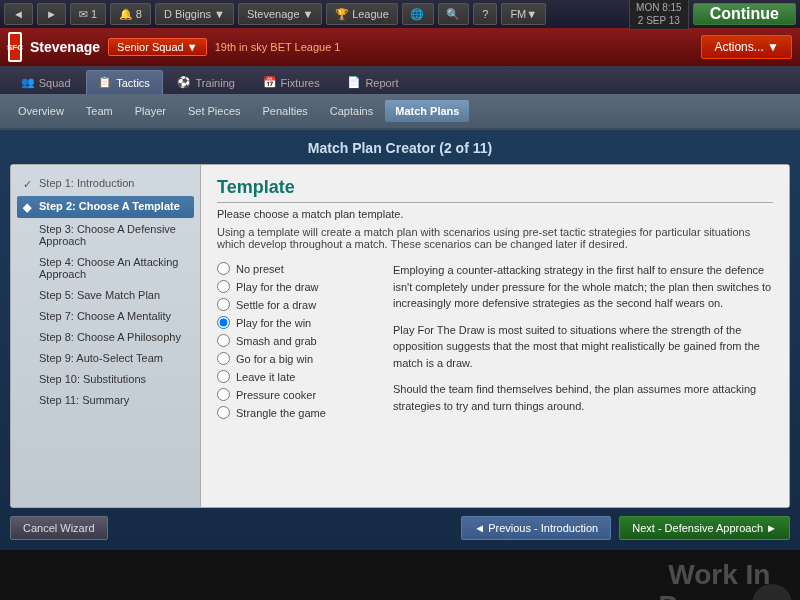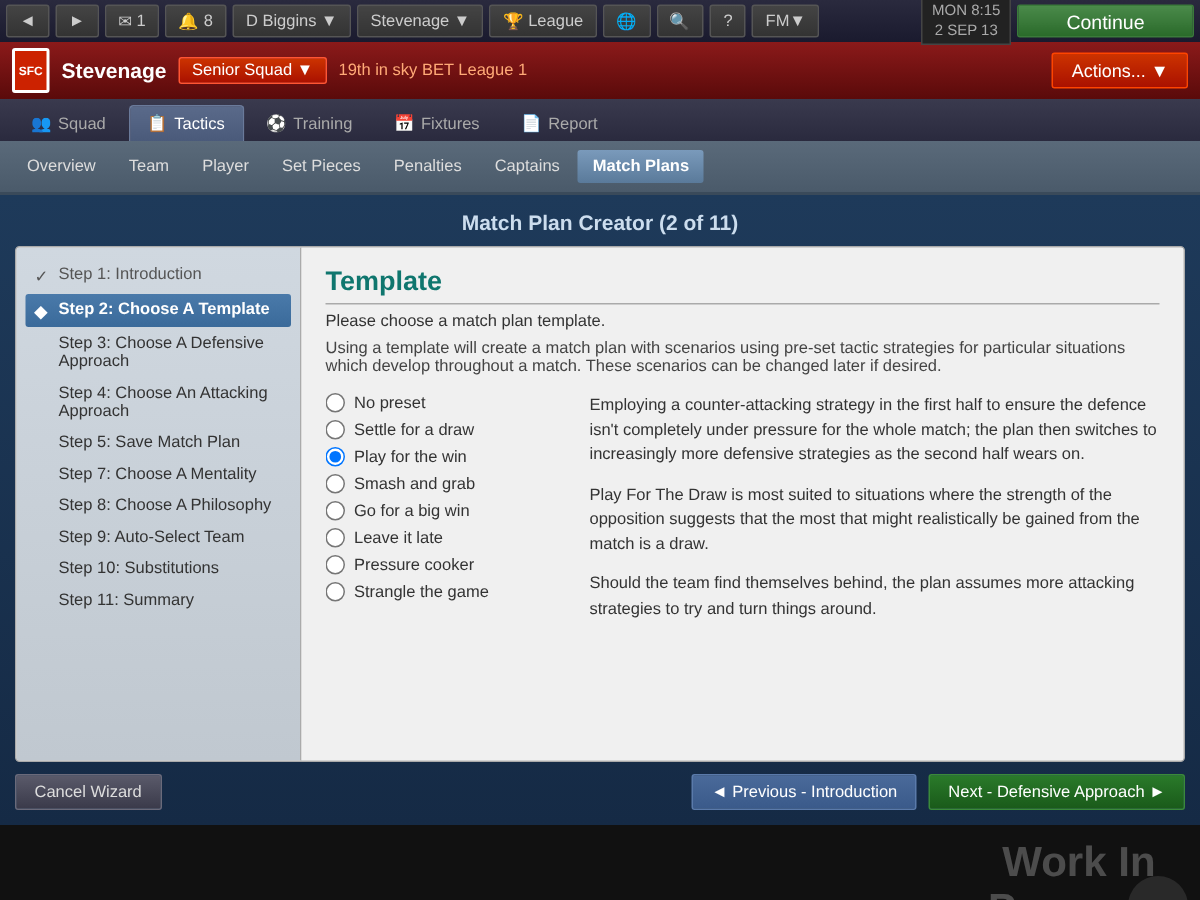--- a/index.html
+++ b/index.html
@@ -42,38 +42,38 @@
       font-size: 10px;
       padding: 2px 6px;
       text-align: center;
       line-height: 1.3;
     }
     .continue-btn {
       background: linear-gradient(to bottom, #4a8a4a, #2a6a2a);
       border: 1px solid #3a7a3a;
       color: #fff;
       height: 22px;
-      padding: 0 32px;
-      font-size: 13px;
-      font-weight: normal;
+      padding: 0 16px;
+      font-size: 16px;
+      font-weight: bold;
       cursor: pointer;
       border-radius: 2px;
     }
 
     
     .club-bar {
       height: 38px;
       background: linear-gradient(to bottom, #8b1a1a, #5a0a0a);
       display: flex;
       align-items: center;
       padding: 0 8px;
       gap: 8px;
     }
     .club-crest {
-      width: 25px;
+      width: 14px;
       height: 30px;
       background: #cc2200;
       border: 2px solid #fff;
       border-radius: 2px;
       display: flex;
       align-items: center;
       justify-content: center;
       color: #fff;
       font-size: 8px;
       font-weight: bold;
@@ -470,20 +470,24 @@
     <div class="content-panel">
       <div class="template-title">Template</div>
       <p class="template-desc">Please choose a match plan template.</p>
       <p class="template-desc2">Using a template will create a match plan with scenarios using pre-set tactic strategies for particular situations which develop throughout a match. These scenarios can be changed later if desired.</p>
 
       <div class="template-main">
         <div class="radio-list">
           <label class="radio-item">
             <input type="radio" name="template" style="">
             <span>No preset</span>
+          </label>
+          <label class="radio-item">
+            <input type="radio" name="template" style="">
+            <span>Play for the draw</span>
           </label>
           <label class="radio-item">
             <input type="radio" name="template" style="">
             <span>Settle for a draw</span>
           </label>
           <label class="radio-item">
             <input type="radio" name="template" checked="" style="">
             <span>Play for the win</span>
           </label>
           <label class="radio-item">

